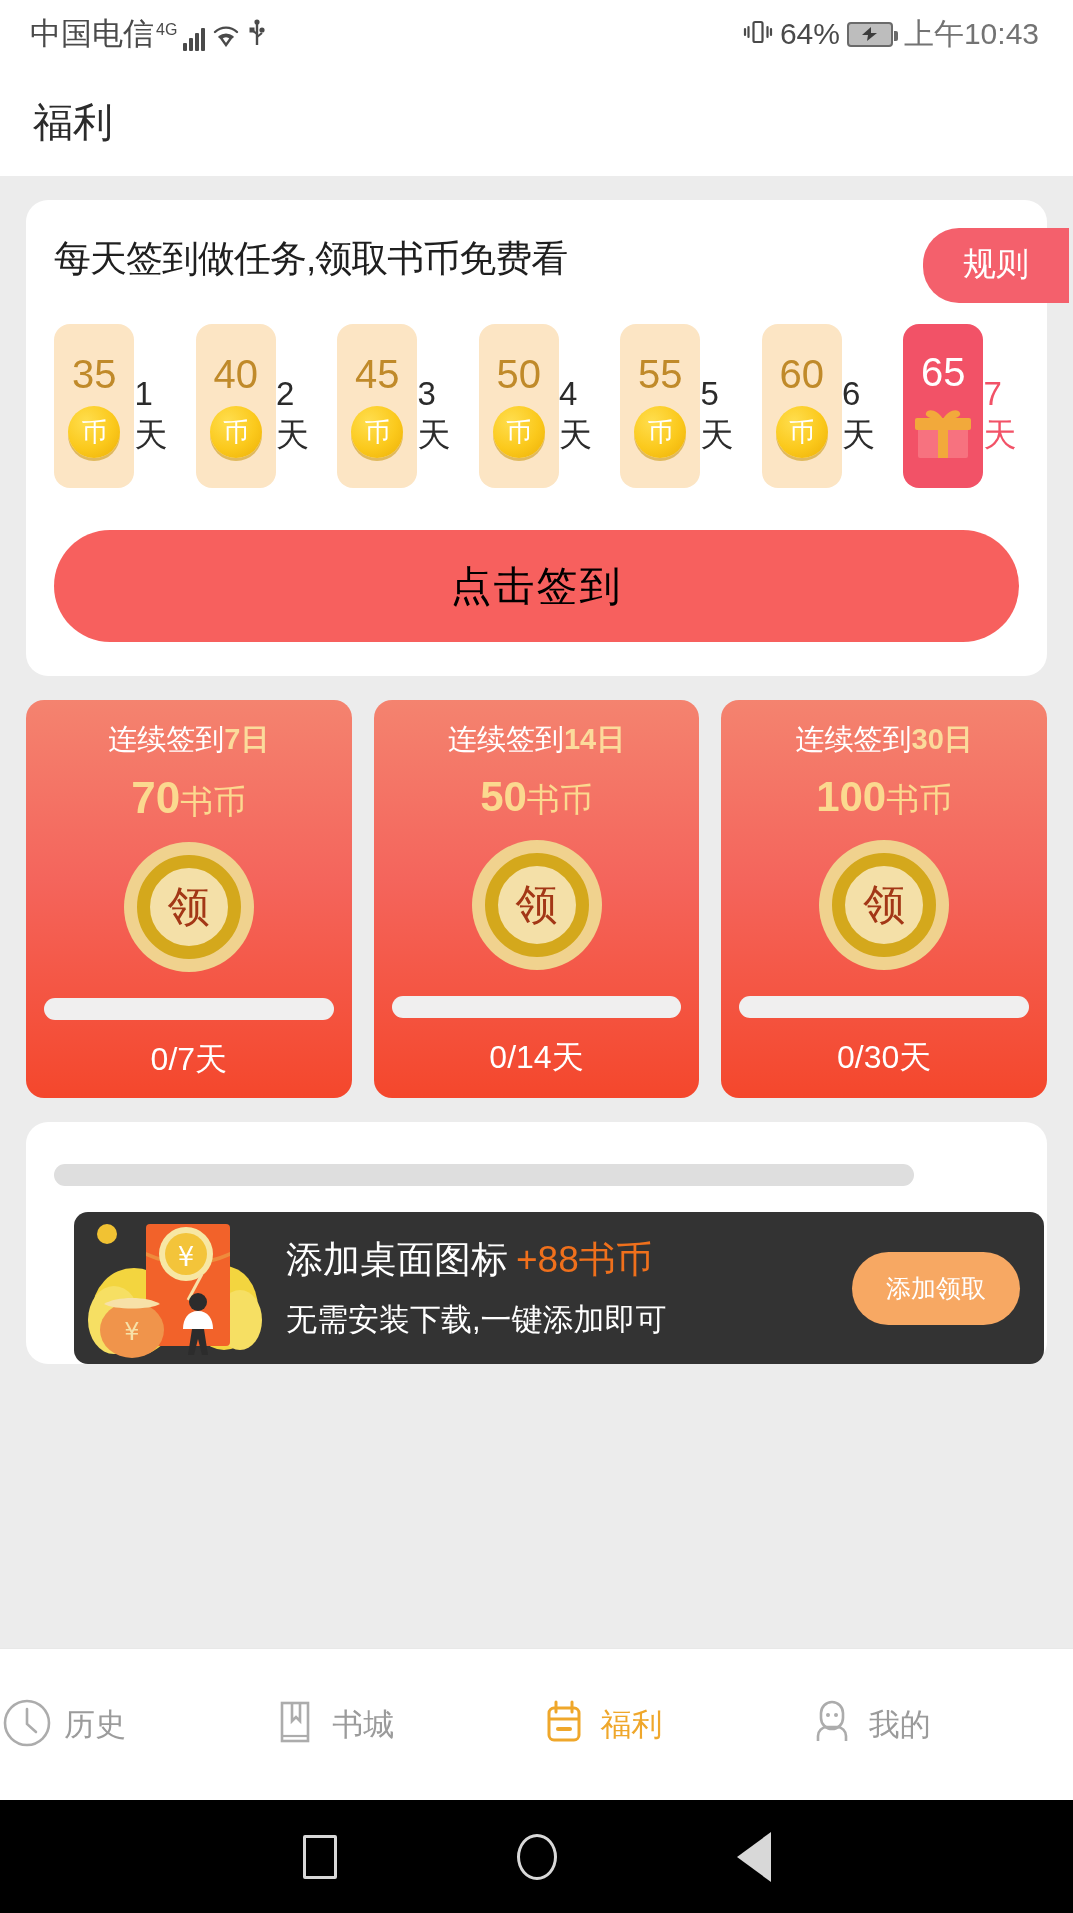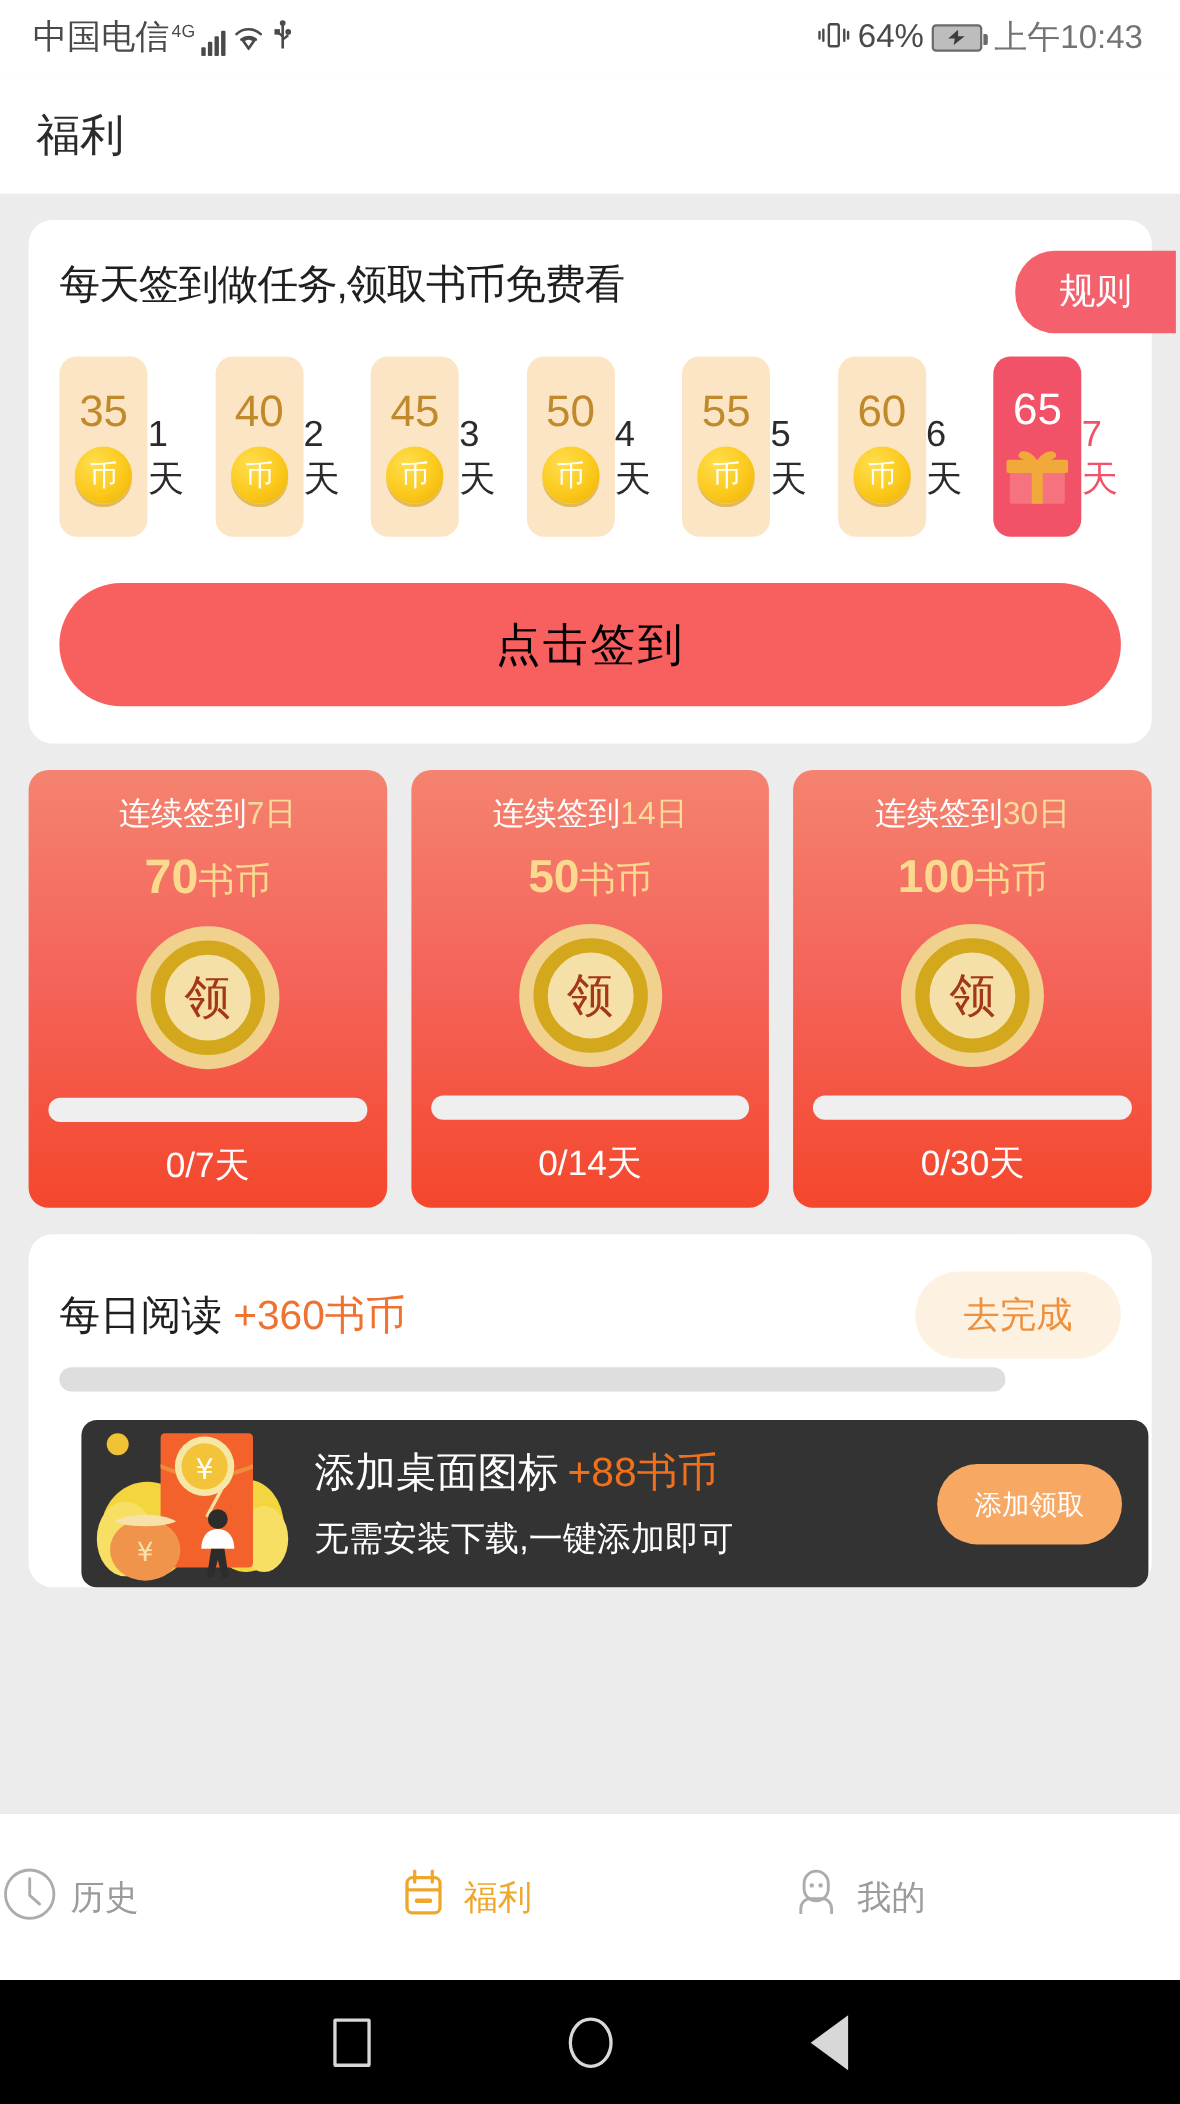--- a/index.html
+++ b/index.html
@@ -87,21 +87,21 @@
   }
 
   
   .rewards { display:flex; gap:22px; margin-top:24px; }
   .reward {
     flex:1; border-radius:18px; padding:20px 18px 16px 18px;
     background:linear-gradient(180deg,#F4836F 0%, #F4655C 45%, #F4472C 100%);
     display:flex; flex-direction:column; align-items:center;
   }
   .reward-title { font-size:29px; color:#FFFFFF; white-space:nowrap; }
-  .reward-title b { color:#FBDB9B; font-weight:normal;margin-top:40px; }
+  .reward-title b { color:#FBDB9B; font-weight:bold;margin-top:40px; }
   .reward-amt { margin-top:16px; font-size:42px; color:#FBD98F; font-weight:bold; line-height:1; white-space:nowrap;}
   .reward-amt span { font-size:33px; font-weight:normal; }
   .medal {
     margin-top:22px; width:130px; height:130px; border-radius:50%;
     background:#F0D28E;
     display:flex; align-items:center; justify-content:center;
   }
   .medal-inner {
     width:104px; height:104px; border-radius:50%;
     border:13px solid #D4A81C; background:#F4E0A8;
@@ -340,26 +340,20 @@
         <div class="reward-amt"><span style="font-size:42px;font-weight:bold">100</span><span>书币</span></div>
         <div class="medal">
           <div class="medal-inner">领</div>
         </div>
         <div class="reward-bar"></div>
         <div class="reward-count">0/30天</div>
       </div>
     </div>
 
     <div class="card read-card">
-      <div class="read-head">
-        <div class="read-title">
-          <span>每日阅读</span><em>+360书币</em>
-        </div>
-        <div class="todo-btn">去完成</div>
-      </div>
 
 
       <div class="read-bar"></div>
 
       <div class="promo">
         <div class="promo-art">
           <svg width="206" height="152" viewBox="0 0 206 152">
             <ellipse cx="60" cy="100" rx="42" ry="44" fill="#F3D53F"></ellipse>
             <ellipse cx="40" cy="108" rx="26" ry="34" fill="#F6DF63"></ellipse>
             <ellipse cx="150" cy="96" rx="34" ry="42" fill="#F3D53F"></ellipse>
@@ -394,20 +388,30 @@
   <div class="tabbar">
     <div class="tab">
       <span>
         <svg width="54" height="54" viewBox="0 0 54 54">
             <circle cx="27" cy="27" r="22" fill="none" stroke="#ACACAC" stroke-width="2.6"></circle>
             <path d="M27 13v15l9 8" fill="none" stroke="#ACACAC" stroke-width="2.6" stroke-linecap="round"></path>
           </svg>
       </span>
       <span class="tab-label">历史</span>
     </div>
+    <div class="tab">
+      <span>
+        <svg width="54" height="54" viewBox="0 0 54 54">
+            <rect x="14" y="7" width="26" height="38" fill="none" stroke="#ACACAC" stroke-width="2.6"></rect>
+            <path d="M24 7v18l4-4 4 4V7" fill="none" stroke="#ACACAC" stroke-width="2.6"></path>
+            <path d="M14 40h26" stroke="#ACACAC" stroke-width="2.2"></path>
+          </svg>
+      </span>
+      <span class="tab-label">书城</span>
+    </div>
     <div class="tab active">
       <span>
         <svg width="54" height="54" viewBox="0 0 54 54">
             <rect x="12" y="12" width="30" height="32" rx="5" fill="none" stroke="#EFA72B" stroke-width="3"></rect>
             <path d="M19 6v10M35 6v10" stroke="#EFA72B" stroke-width="3" stroke-linecap="round"></path>
             <path d="M12 23h30" stroke="#EFA72B" stroke-width="3"></path>
             <path d="M21 33h12" stroke="#EFA72B" stroke-width="4" stroke-linecap="round"></path>
           </svg>
       </span>
       <span class="tab-label">福利</span>

